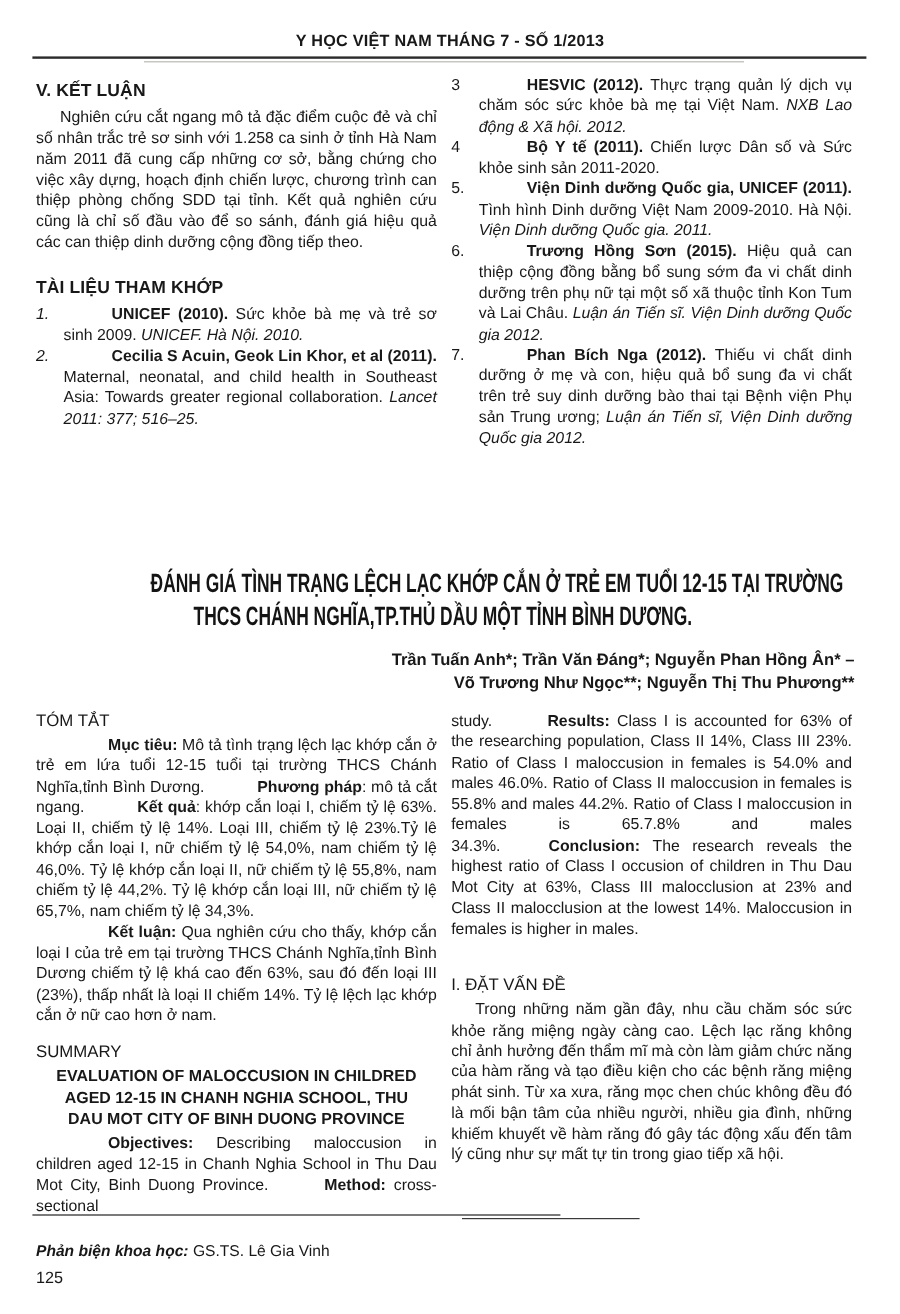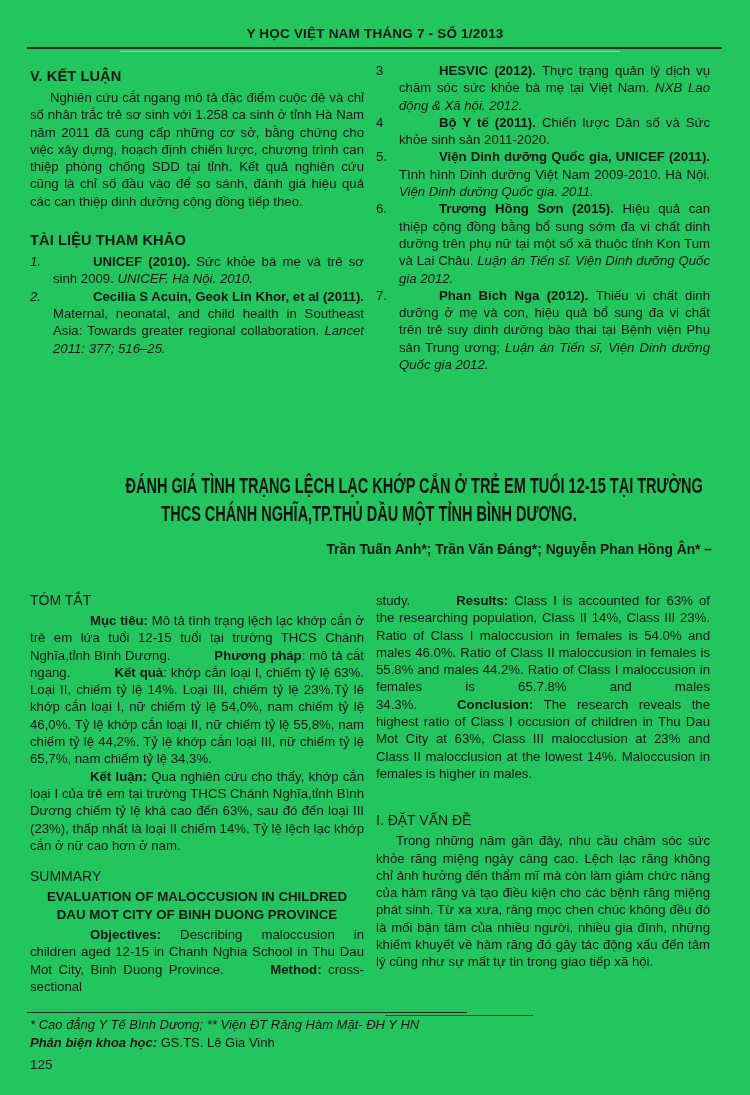--- a/index.html
+++ b/index.html
@@ -1,18 +1,18 @@
 <!DOCTYPE html>
 <html><head>
 <meta charset="utf-8">
 <style>
   html,body{margin:0;padding:0;background:#d8d8d8;}
   .page{
     position:relative;width:750px;height:1095px;margin:0 auto;
-    background:#22c55e;color:#181818;overflow:hidden;
+    background:#ffffff;color:#181818;overflow:hidden;
     font-family:"Liberation Sans","DejaVu Sans",sans-serif;
   }
   
   .jheader{position:absolute;top:26px;left:0;width:750px;text-align:center;
     font-size:13.5px;font-weight:bold;letter-spacing:.2px;}
   .hrule{position:absolute;top:47px;left:27px;width:695px;
     border-top:2.5px solid #2b2b2b;}
   .hrule2{position:absolute;top:51px;left:120px;width:500px;border-top:1px solid #b9b9b5;}
   
   .cols{position:absolute;left:30px;width:692px;display:flex;gap:12px;}
@@ -57,21 +57,21 @@
 
   <div class="jheader">Y HỌC VIỆT NAM THÁNG 7 - SỐ 1/2013</div>
   <div class="hrule"></div>
   <div class="hrule2"></div>
 
   <div class="cols cols1">
     <div class="col refs-left">
       <div class="sec">V. KẾT LUẬN</div>
       <p class="body ind">Nghiên cứu cắt ngang mô tả đặc điểm cuộc đẻ và chỉ số nhân trắc trẻ sơ sinh với 1.258 ca sinh ở tỉnh Hà Nam năm 2011 đã cung cấp những cơ sở, bằng chứng cho việc xây dựng, hoạch định chiến lược, chương trình can thiệp phòng chống SDD tại tỉnh. Kết quả nghiên cứu cũng là chỉ số đầu vào để so sánh, đánh giá hiệu quả các can thiệp dinh dưỡng cộng đồng tiếp theo.</p>
       <div class="gap"></div>
-      <div class="sec">TÀI LIỆU THAM KHẢO</div>
+      <div class="sec">TÀI LIỆU THAM KHỚP</div>
       <div>
         <div class="ref">
           <span class="ref-num">1.</span>
           <span class="ref-body"><span class="seg-b">UNICEF (2010). </span><span>Sức khỏe bà mẹ và trẻ sơ sinh 2009. </span><span class="seg-i">UNICEF. Hà Nội. 2010.</span></span>
         </div>
         <div class="ref">
           <span class="ref-num">2.</span>
           <span class="ref-body"><span class="seg-b">Cecilia S Acuin, Geok Lin Khor, et al (2011). </span><span>Maternal, neonatal, and child health in Southeast Asia: Towards greater regional collaboration. </span><span class="seg-i">Lancet 2011: 377; 516–25.</span></span>
         </div>
       </div>
@@ -101,43 +101,44 @@
       </div>
     </div>
   </div>
 
   <div class="a2title">
     <span class="condense">ĐÁNH GIÁ TÌNH TRẠNG LỆCH LẠC KHỚP CẮN Ở TRẺ EM TUỔI 12-15 TẠI TRƯỜNG</span>
     <span class="condense">THCS CHÁNH NGHĨA,TP.THỦ DẦU MỘT TỈNH BÌNH DƯƠNG.</span>
   </div>
   <div class="authors">
     <span>Trần Tuấn Anh*; Trần Văn Đáng*; Nguyễn Phan Hồng Ân* –</span>
+    <span>Võ Trương Như Ngọc**; Nguyễn Thị Thu Phương**</span>
   </div>
 
   <div class="cols cols2">
     <div class="col">
       <div class="sec2" style="margin-top:0;">TÓM TẮT</div>
       <p class="body ind"><span class="seg-b">Mục tiêu: </span><span>Mô tả tình trạng lệch lạc khớp cắn ở trẻ em lứa tuổi 12-15 tuổi tại trường THCS Chánh Nghĩa,tỉnh Bình Dương. </span><span class="seg-b">Phương pháp</span><span>: mô tả cắt ngang. </span><span class="seg-b">Kết quả</span><span>: khớp cắn loại I, chiếm tỷ lệ 63%. Loại II, chiếm tỷ lệ 14%. Loại III, chiếm tỷ lệ 23%.Tỷ lê khớp cắn loại I, nữ chiếm tỷ lệ 54,0%, nam chiếm tỷ lệ 46,0%. Tỷ lệ khớp cắn loại II, nữ chiếm tỷ lệ 55,8%, nam chiếm tỷ lệ 44,2%. Tỷ lệ khớp cắn loại III, nữ chiếm tỷ lệ 65,7%, nam chiếm tỷ lệ 34,3%.</span></p>
       <p class="body ind"><span class="seg-b">Kết luận: </span><span>Qua nghiên cứu cho thấy, khớp cắn loại I của trẻ em tại trường THCS Chánh Nghĩa,tỉnh Bình Dương chiếm tỷ lệ khá cao đến 63%, sau đó đến loại III (23%), thấp nhất là loại II chiếm 14%. Tỷ lệ lệch lạc khớp cắn ở nữ cao hơn ở nam.</span></p>
       <div class="sec2">SUMMARY</div>
       <div class="sum-title">
         <span>EVALUATION OF MALOCCUSION IN CHILDRED</span>
+        <span>AGED 12-15 IN CHANH NGHIA SCHOOL, THU</span>
         <span>DAU MOT CITY OF BINH DUONG PROVINCE</span>
       </div>
       <p class="body ind"><span class="seg-b">Objectives: </span><span>Describing maloccusion in children aged 12-15 in Chanh Nghia School in Thu Dau Mot City, Binh Duong Province. </span><span class="seg-b">Method: </span><span>cross-sectional</span></p>
     </div>
     <div class="col">
       <p class="body"><span>study. </span><span class="seg-b">Results: </span><span>Class I is accounted for 63% of the researching population, Class II 14%, Class III 23%. Ratio of Class I maloccusion in females is 54.0% and males 46.0%. Ratio of Class II maloccusion in females is 55.8% and males 44.2%. Ratio of Class I maloccusion in females is 65.7.8% and males 34.3%.</span><span class="seg-b">Conclusion: </span><span>The research reveals the highest ratio of Class I occusion of children in Thu Dau Mot City at 63%, Class III malocclusion at 23% and Class II malocclusion at the lowest 14%. Maloccusion in females is higher in males.</span></p>
       <div class="gap"></div>
       <div class="sec2">I. ĐẶT VẤN ĐỀ</div>
       <p class="body ind">Trong những năm gần đây, nhu cầu chăm sóc sức khỏe răng miệng ngày càng cao. Lệch lạc răng không chỉ ảnh hưởng đến thẩm mĩ mà còn làm giảm chức năng của hàm răng và tạo điều kiện cho các bệnh răng miệng phát sinh. Từ xa xưa, răng mọc chen chúc không đều đó là mối bận tâm của nhiều người, nhiều gia đình, những khiếm khuyết về hàm răng đó gây tác động xấu đến tâm lý cũng như sự mất tự tin trong giao tiếp xã hội.</p>
     </div>
   </div>
 
   <div class="frule"></div>
   <div class="frule2"></div>
-  <div class="affil">* Cao đẳng Y Tế Bình Dương; ** Viện ĐT Răng Hàm Mặt- ĐH Y HN</div>
   <div class="review">
     <span class="lbl">Phản biện khoa học: </span><span class="name">GS.TS. Lê Gia Vinh</span>
   </div>
   <div class="pagenum">125</div>
 
 </div>
 
 </body></html>

